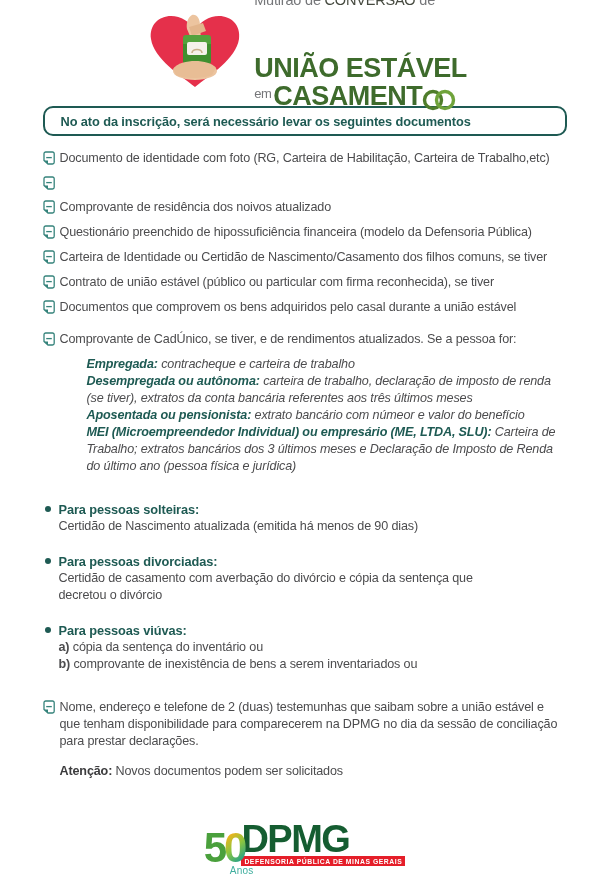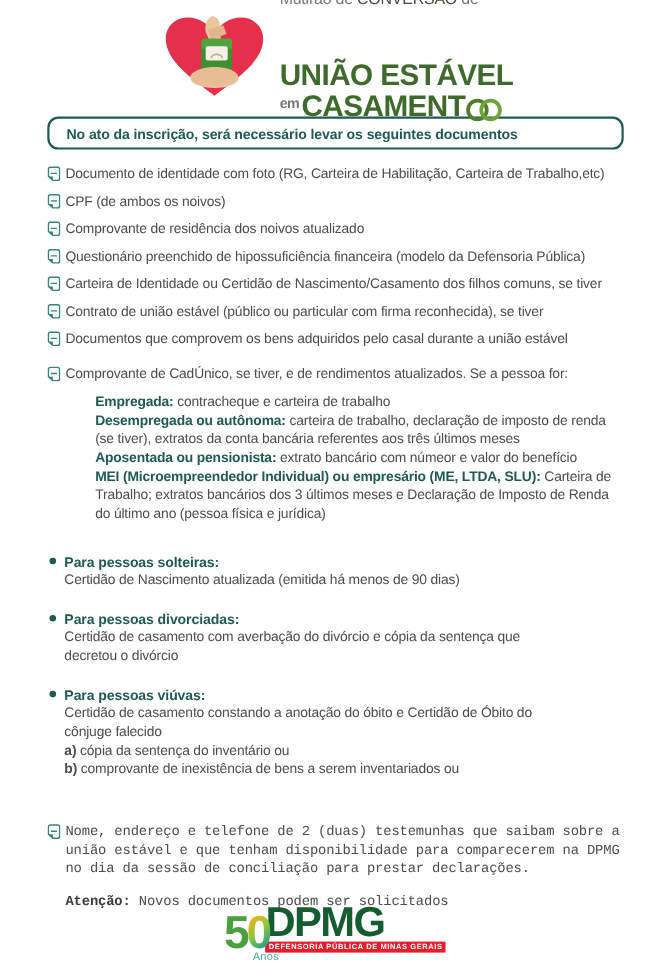--- a/index.html
+++ b/index.html
@@ -25,56 +25,56 @@
   .page{width:524px;margin:0 auto;padding-top:8px;}
 
   
   .header{display:flex;justify-content:center;align-items:center;gap:6px;height:88px;}
   .heart-wrap{width:106px;height:86px;flex:0 0 auto;}
   .title-block{line-height:1.02;}
   .t-line1{font-size:14.5px;color:var(--hdr-gray);letter-spacing:-0.2px;}
   .t-line1 b{color:var(--hdr-dark);font-weight:normal;}
   .t-line2{font-size:27px;font-weight:bold;color:var(--green);letter-spacing:-0.5px;margin-top:47px;}
   .t-line3{font-size:27px;font-weight:bold;color:var(--green);letter-spacing:-0.5px;display:flex;align-items:center;}
-  .t-em{font-size:13px;font-weight:bold;color:var(--hdr-gray);margin-right:2px;align-self:flex-start;margin-top:4px;}
+  .t-em{font-size:13px;font-weight:normal;color:var(--hdr-gray);margin-right:2px;align-self:flex-start;margin-top:4px;}
   .rings{margin-left:-2px;margin-top:4px;}
 
   
   .banner{
     margin-top:10px;
     border:2.5px solid var(--teal);
     border-radius:10px;
     padding:6px 16px 5px 16px;
     color:var(--teal);
     font-weight:bold;
     font-size:12.8px;
     letter-spacing:-0.1px;
   }
 
   
   .doc-list{margin-top:14px;}
   .doc-item{display:flex;align-items:flex-start;gap:5px;margin-bottom:9px;font-size:12.6px;letter-spacing:-0.15px;line-height:16px;}
   .doc-item svg{flex:0 0 auto;margin-top:1px;}
   .cad-block{margin-top:16px;}
-  .cases{margin:8px 0 0 44px;width:478px;font-size:12.6px;line-height:17px;letter-spacing:-0.15px;}
+  .cases{margin:8px 0 0 44px;width:478px;font-size:12.6px;line-height:17px;letter-spacing:-0.15px;font-style:italic;}
   .cases b{color:var(--teal);font-weight:bold;}
 
   
   .bullets{margin-top:26px;}
   .bullet-sec{margin-bottom:18px;padding-left:16px;position:relative;}
   .bullet-dot{position:absolute;left:2px;top:5px;width:6px;height:6px;border-radius:50%;background:var(--teal);}
   .bullet-title{font-weight:bold;color:var(--teal);font-size:12.8px;letter-spacing:-0.1px;line-height:17px;}
   .bullet-body{font-size:12.6px;line-height:17px;letter-spacing:-0.15px;max-width:440px;}
   .apresentar-row{display:flex;font-size:12.6px;line-height:17px;letter-spacing:-0.15px;}
   .apresentar-label{white-space:nowrap;margin-right:4px;}
   .options div{line-height:17px;}
   .options b{font-weight:bold;color:var(--body);}
 
   
-  .witness{margin-top:40px;font-family:Liberation Mono, monospace;}
+  .witness{margin-top:26px;}
   .witness .doc-item{line-height:17px;margin-bottom:0;}
   .attention{margin:14px 0 0 17px;font-size:12.6px;letter-spacing:-0.15px;}
   .attention b{color:#3c3c3e;}
 
   
   .footer-logo{position:absolute;left:0;right:0;bottom:12px;display:flex;justify-content:center;align-items:flex-end;}
   .fifty{position:relative;display:flex;align-items:flex-end;margin-right:-6px;z-index:2;}
   .five{font-size:42px;font-weight:bold;color:#4aa03c;line-height:0.85;letter-spacing:-3px;}
   .zero{font-size:42px;font-weight:bold;line-height:0.85;color:#8cc63f;}
   @supports (-webkit-background-clip:text){
@@ -133,21 +133,20 @@
           <line x1="3.2" y1="6.6" x2="8.8" y2="6.6" stroke="#35837b" stroke-width="1.3"></line>
         </svg>
       <span>Documento de identidade com foto (RG, Carteira de Habilitação, Carteira de Trabalho,etc)</span>
     </div>
     <div class="doc-item">
       <svg width="12" height="14" viewBox="0 0 12 14">
           <path d="M3 1 h6.5 A1.7 1.7 0 0 1 11.2 2.7 v8.6 a1.7 1.7 0 0 1 -1.7 1.7 H5 L1 9.4 V2.7 A1.7 1.7 0 0 1 2.7 1 Z" fill="none" stroke="#35837b" stroke-width="1.3"></path>
           <path d="M1 9.4 h4 V13 Z" fill="#35837b"></path>
           <line x1="3.2" y1="6.6" x2="8.8" y2="6.6" stroke="#35837b" stroke-width="1.3"></line>
         </svg>
-      <span>CPF (de ambos os noivos)</span>
     </div>
     <div class="doc-item">
       <svg width="12" height="14" viewBox="0 0 12 14">
           <path d="M3 1 h6.5 A1.7 1.7 0 0 1 11.2 2.7 v8.6 a1.7 1.7 0 0 1 -1.7 1.7 H5 L1 9.4 V2.7 A1.7 1.7 0 0 1 2.7 1 Z" fill="none" stroke="#35837b" stroke-width="1.3"></path>
           <path d="M1 9.4 h4 V13 Z" fill="#35837b"></path>
           <line x1="3.2" y1="6.6" x2="8.8" y2="6.6" stroke="#35837b" stroke-width="1.3"></line>
         </svg>
       <span>Comprovante de residência dos noivos atualizado</span>
     </div>
     <div class="doc-item">
@@ -208,21 +207,20 @@
       <div class="bullet-body">Certidão de Nascimento atualizada (emitida há menos de 90 dias)</div>
     </div>
     <div class="bullet-sec">
       <span class="bullet-dot"></span>
       <div class="bullet-title">Para pessoas divorciadas:</div>
       <div class="bullet-body">Certidão de casamento com averbação do divórcio e cópia da sentença que decretou o divórcio</div>
     </div>
     <div class="bullet-sec">
       <span class="bullet-dot"></span>
       <div class="bullet-title">Para pessoas viúvas:</div>
-      <div class="bullet-body">Certidão de casamento constando a anotação do óbito e Certidão de Óbito do cônjuge falecido</div>
       <div class="apresentar-row">
         <div class="options">
           <div><b>a)</b> <span>cópia da sentença do inventário ou</span></div>
           <div><b>b)</b> <span>comprovante de inexistência de bens a serem inventariados ou</span></div>
         </div>
       </div>
     </div>
   </div>
 
   <div class="witness">

